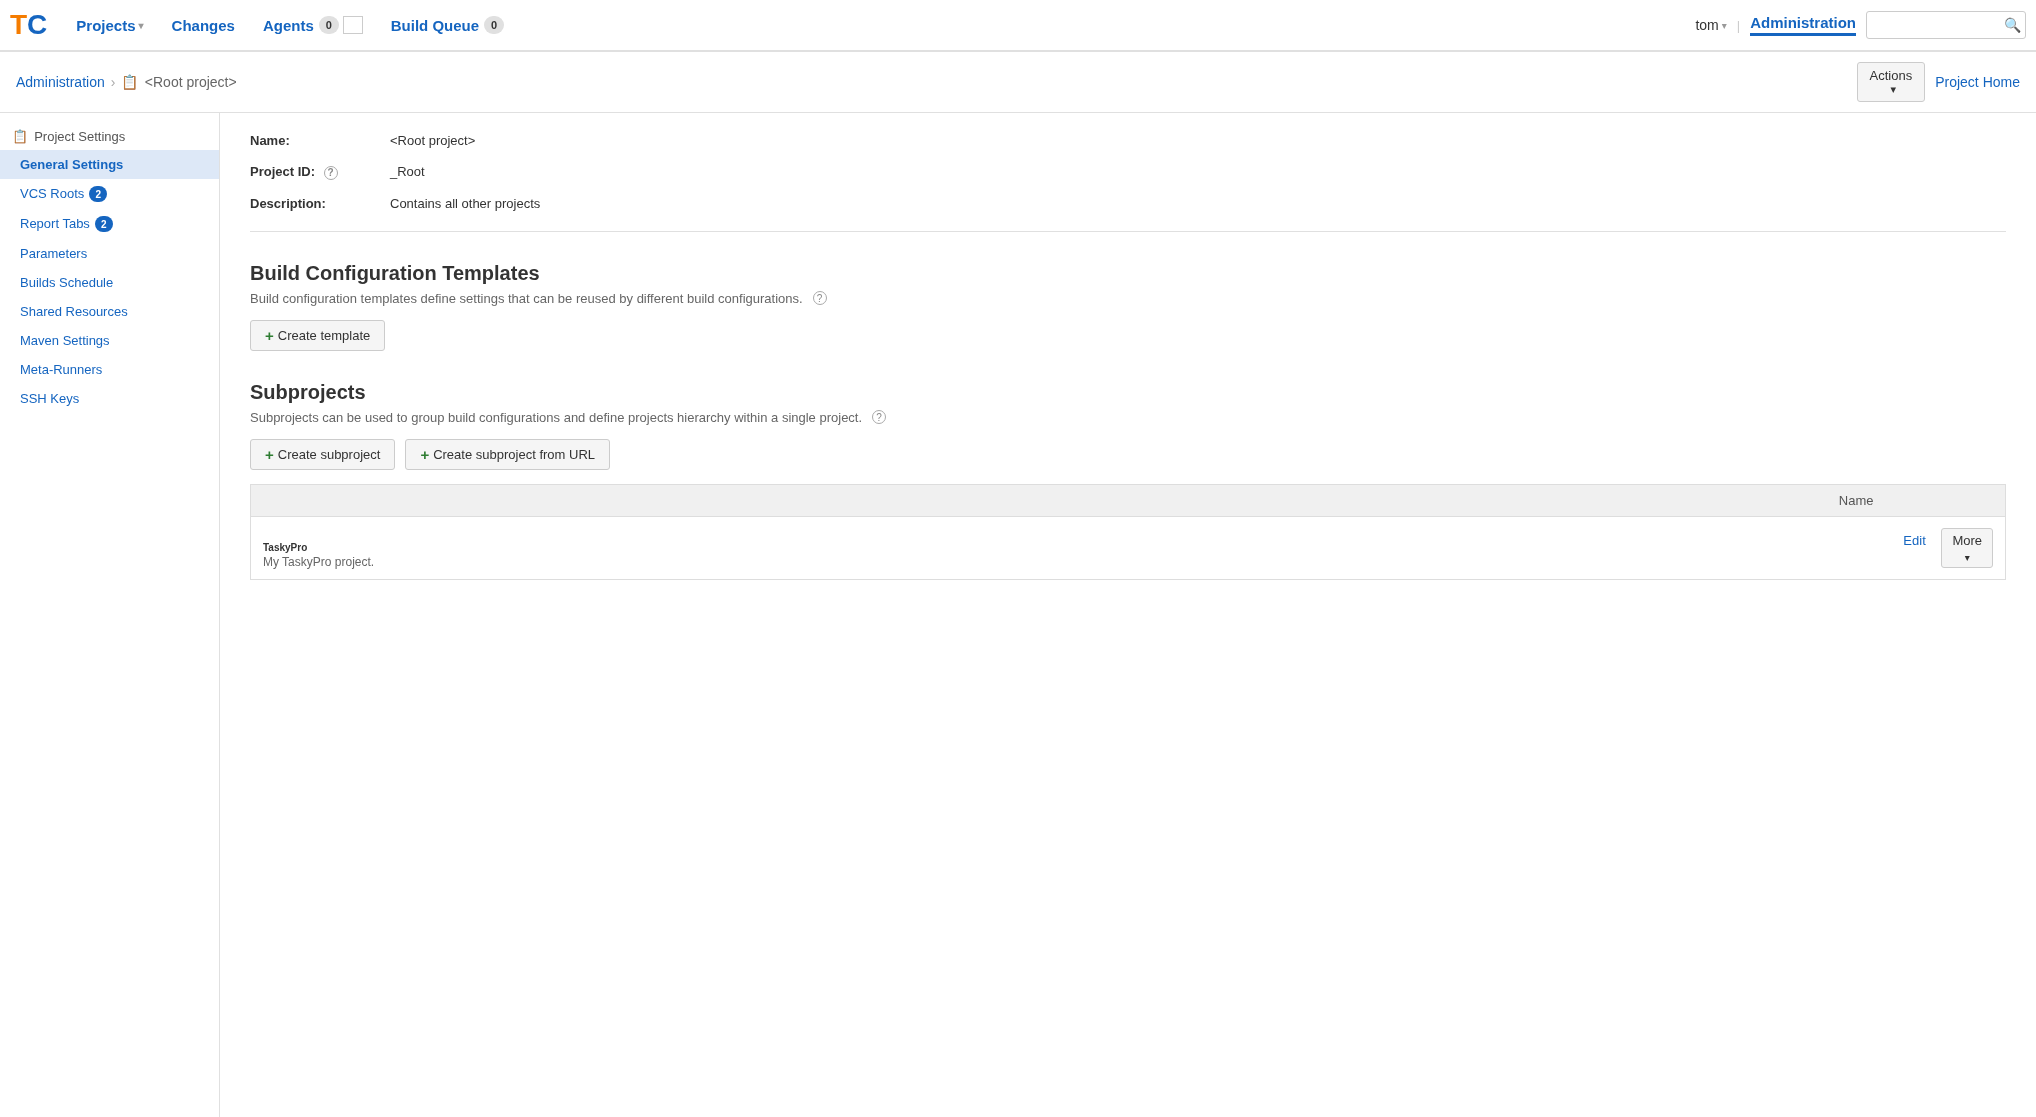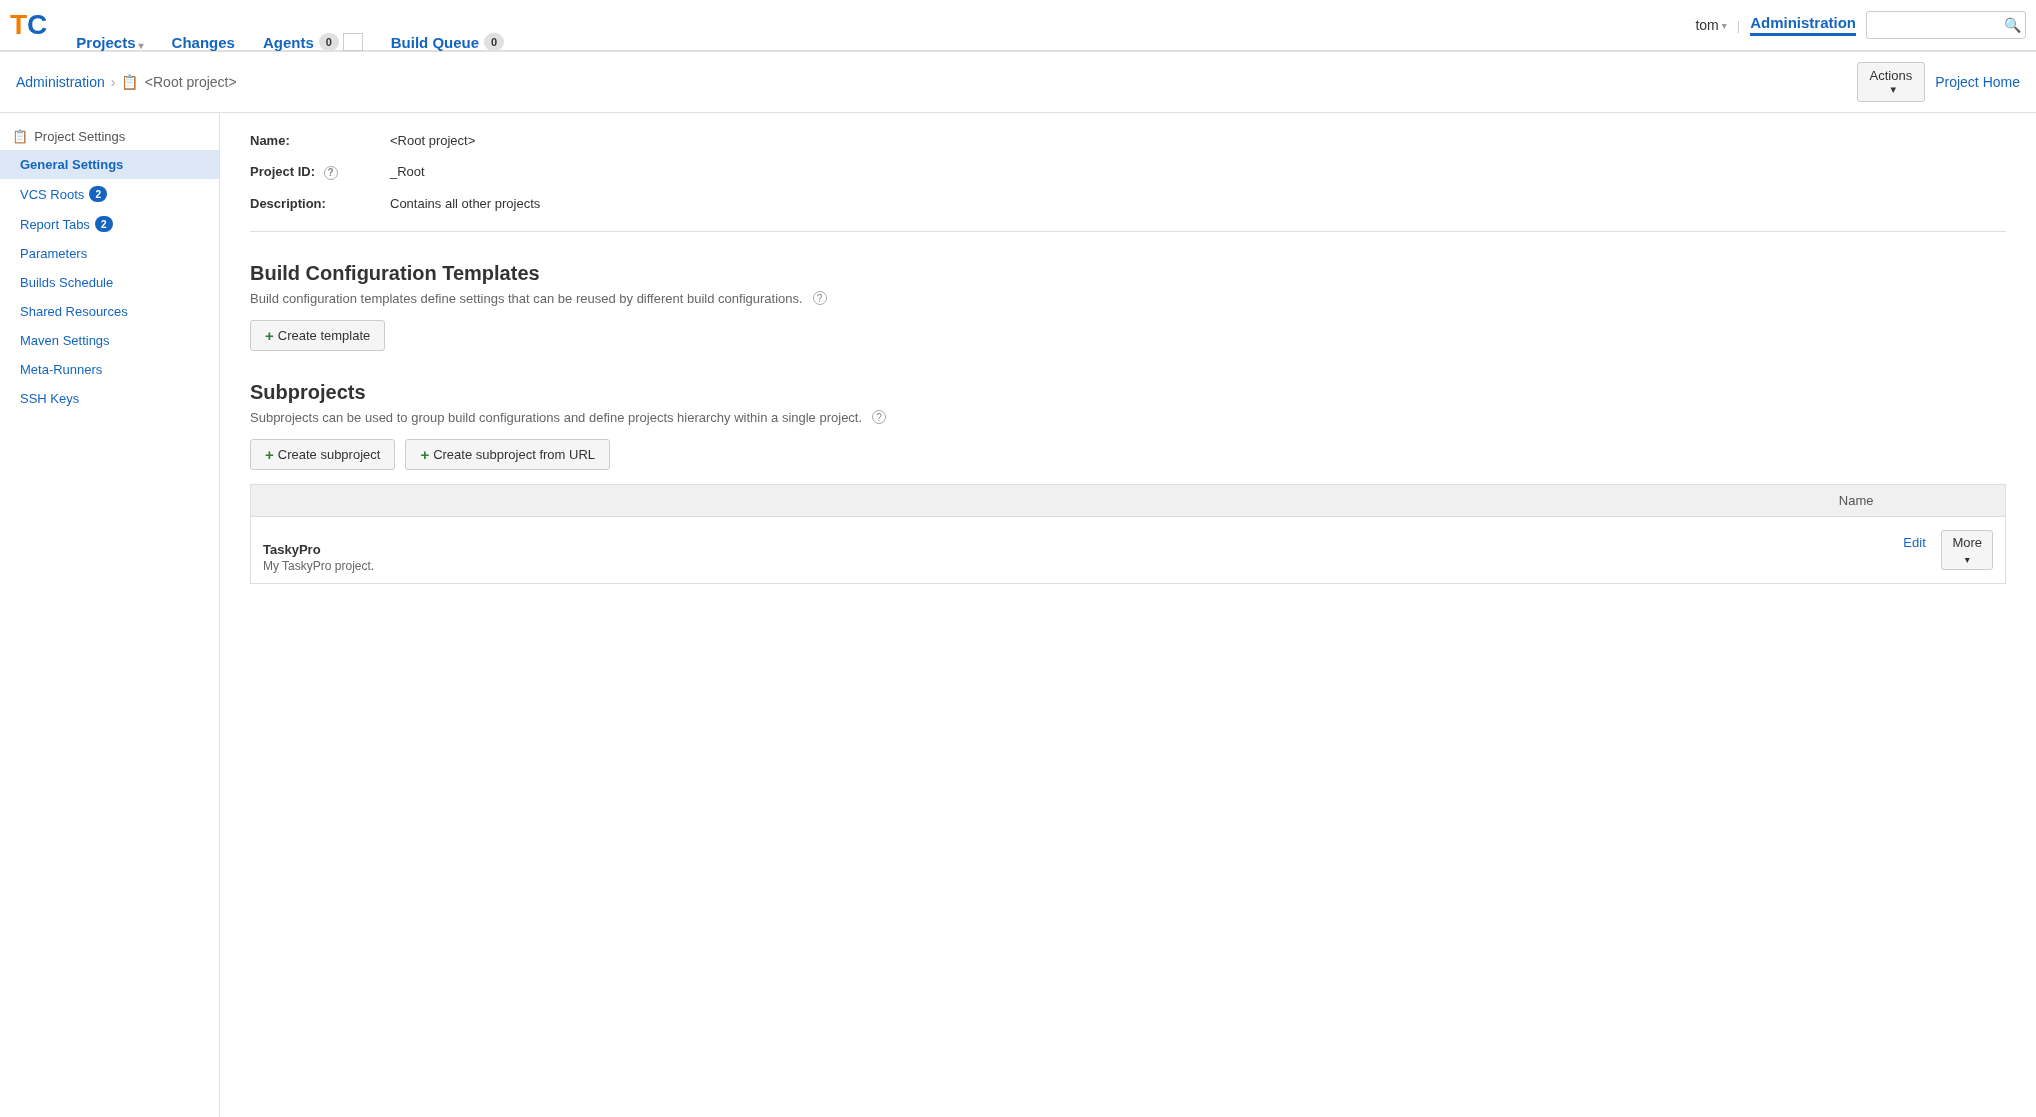--- a/index.html
+++ b/index.html
@@ -22,21 +22,21 @@
     .tc-logo-t { color: #f57c00; font-size: 28px; font-weight: bold; }
     .tc-logo-c { color: #1565c0; font-size: 28px; font-weight: bold; }
     .nav-links {
       display: flex;
       align-items: center;
       flex: 1;
       gap: 0;
     }
     .nav-item {
       display: flex;
-      align-items: flex-end;
+      align-items: center;
       color: #1565c0;
       font-size: 15px;
       font-weight: bold;
       padding: 0 14px;
       cursor: pointer;
       height: 52px;
       text-decoration: none;
     }
     .nav-badge {
       display: inline-flex;
@@ -169,21 +169,20 @@
       display: flex;
       align-items: center;
       padding: 6px 12px;
       font-size: 13px;
       color: #555;
       gap: 6px;
     }
     .sidebar-section-icon { color: #888; font-size: 13px; }
     .sidebar-item {
       display: flex;
-      align-items: center;
       padding: 7px 14px 7px 20px;
       cursor: pointer;
       font-size: 13px;
       color: #1565c0;
       gap: 5px;
     }
     .sidebar-item.active {
       background: #dde8f7;
       color: #1565c0;
       font-weight: bold;
@@ -285,21 +284,21 @@
       background: #f0f0f0;
       padding: 8px 12px;
       font-size: 13px;
       color: #555;
       font-weight: normal;
       border-bottom: 1px solid #ddd;
       text-align: right;
     }
     .table-project-name {
       font-weight: bold;
-      font-size: 13px;
+      font-size: 10px;
       color: #333;
       margin-top: 15px;
     }
     .table-project-desc {
       font-size: 12px;
       color: #666;
       margin-top: 2px;
     }
     .table-edit-link {
       color: #1565c0;

